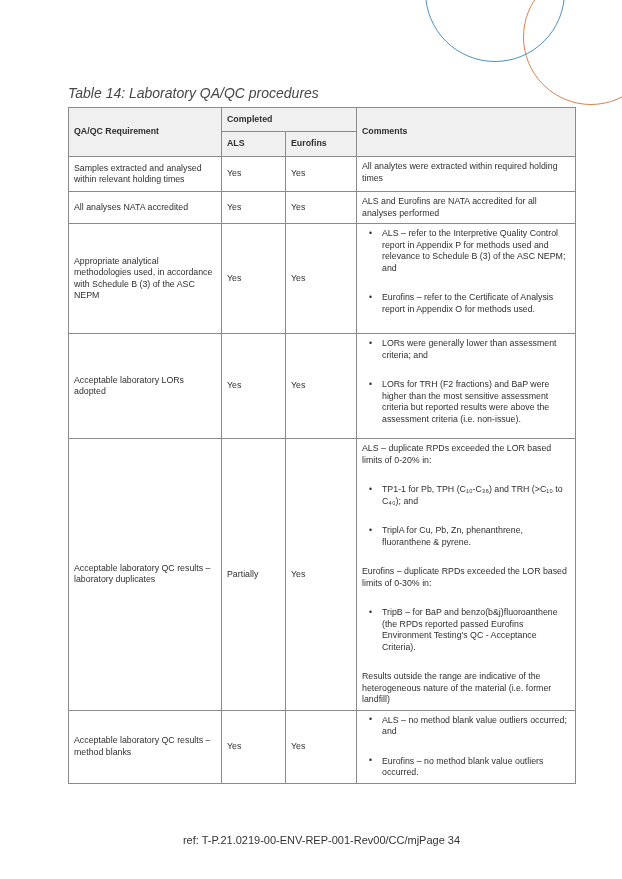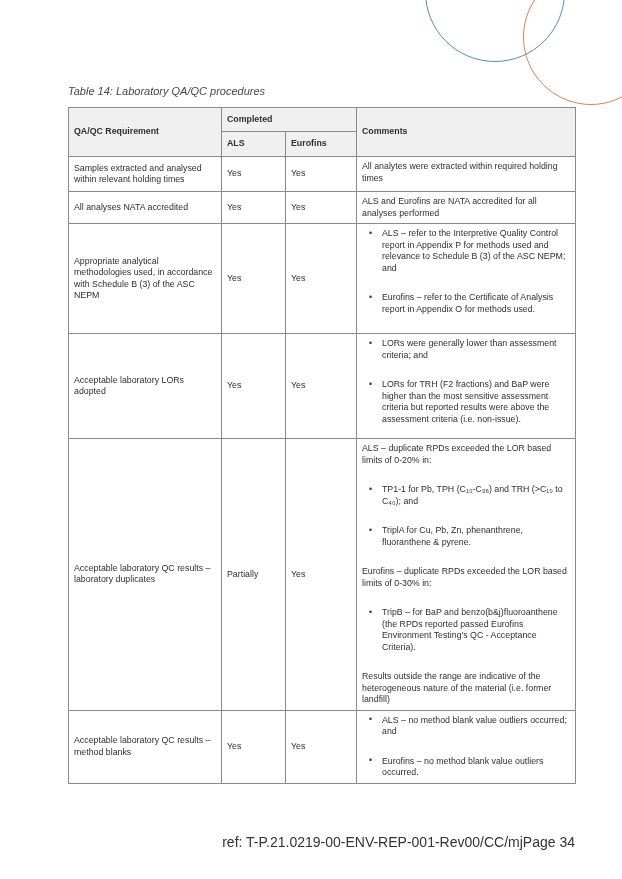--- a/index.html
+++ b/index.html
@@ -12,21 +12,21 @@
   }
   .page { position:absolute; inset:0; background:#fff; overflow:hidden; }
 
   
   .circle { position:absolute; border-radius:50%; background:transparent; }
   .circle.blue  { width:140px; height:140px; left:425px; top:-78px; border:1.5px solid #4a8fc2; }
   .circle.orange{ width:136px; height:136px; left:523px; top:-31px; border:1.5px solid #d9824f; }
 
   .caption {
     position:absolute; left:68px; top:85px;
-    font-size:11px; font-style:italic; color:#474747;
+    font-size:14px; font-style:italic; color:#474747;
   }
 
   table.qaqc {
     position:absolute; left:68px; top:107px; width:507px;
     border-collapse:collapse; table-layout:fixed;
     font-size:8.8px; line-height:11.5px; color:#2f2f2f;
   }
   table.qaqc col.c1{width:153px;} table.qaqc col.c2{width:64px;}
   table.qaqc col.c3{width:71px;} table.qaqc col.c4{width:219px;}
   table.qaqc th, table.qaqc td { border:1px solid #8a8a8a; }
@@ -40,22 +40,22 @@
   tbody tr:nth-child(5){height:226px;} tbody tr:nth-child(6){height:63px;}
   td.req { vertical-align:middle; padding:4px 5px;margin-left:22px; }
   td.val { vertical-align:middle; padding:4px 5px;margin-left:20px; }
   td.comments { vertical-align:top; padding:4px 5px; }
   td.comments > div + div { margin-top:18px; }
   .li { position:relative; padding-left:20px; }
   .li::before { content:"\2022"; position:absolute; left:7px; top:-0.5px; }
 
   .footer {
     position:absolute; left:68px; right:47px; top:834px;
-    display:flex; justify-content:flex-end;
-    font-size:14px; color:#333;
+    display:flex; justify-content:center;
+    font-size:11px; color:#333;
   }
 </style>
 </head>
 <body>
 
 <div class="page">
 
   <div class="circle blue"></div>
   <div class="circle orange"></div>
 

